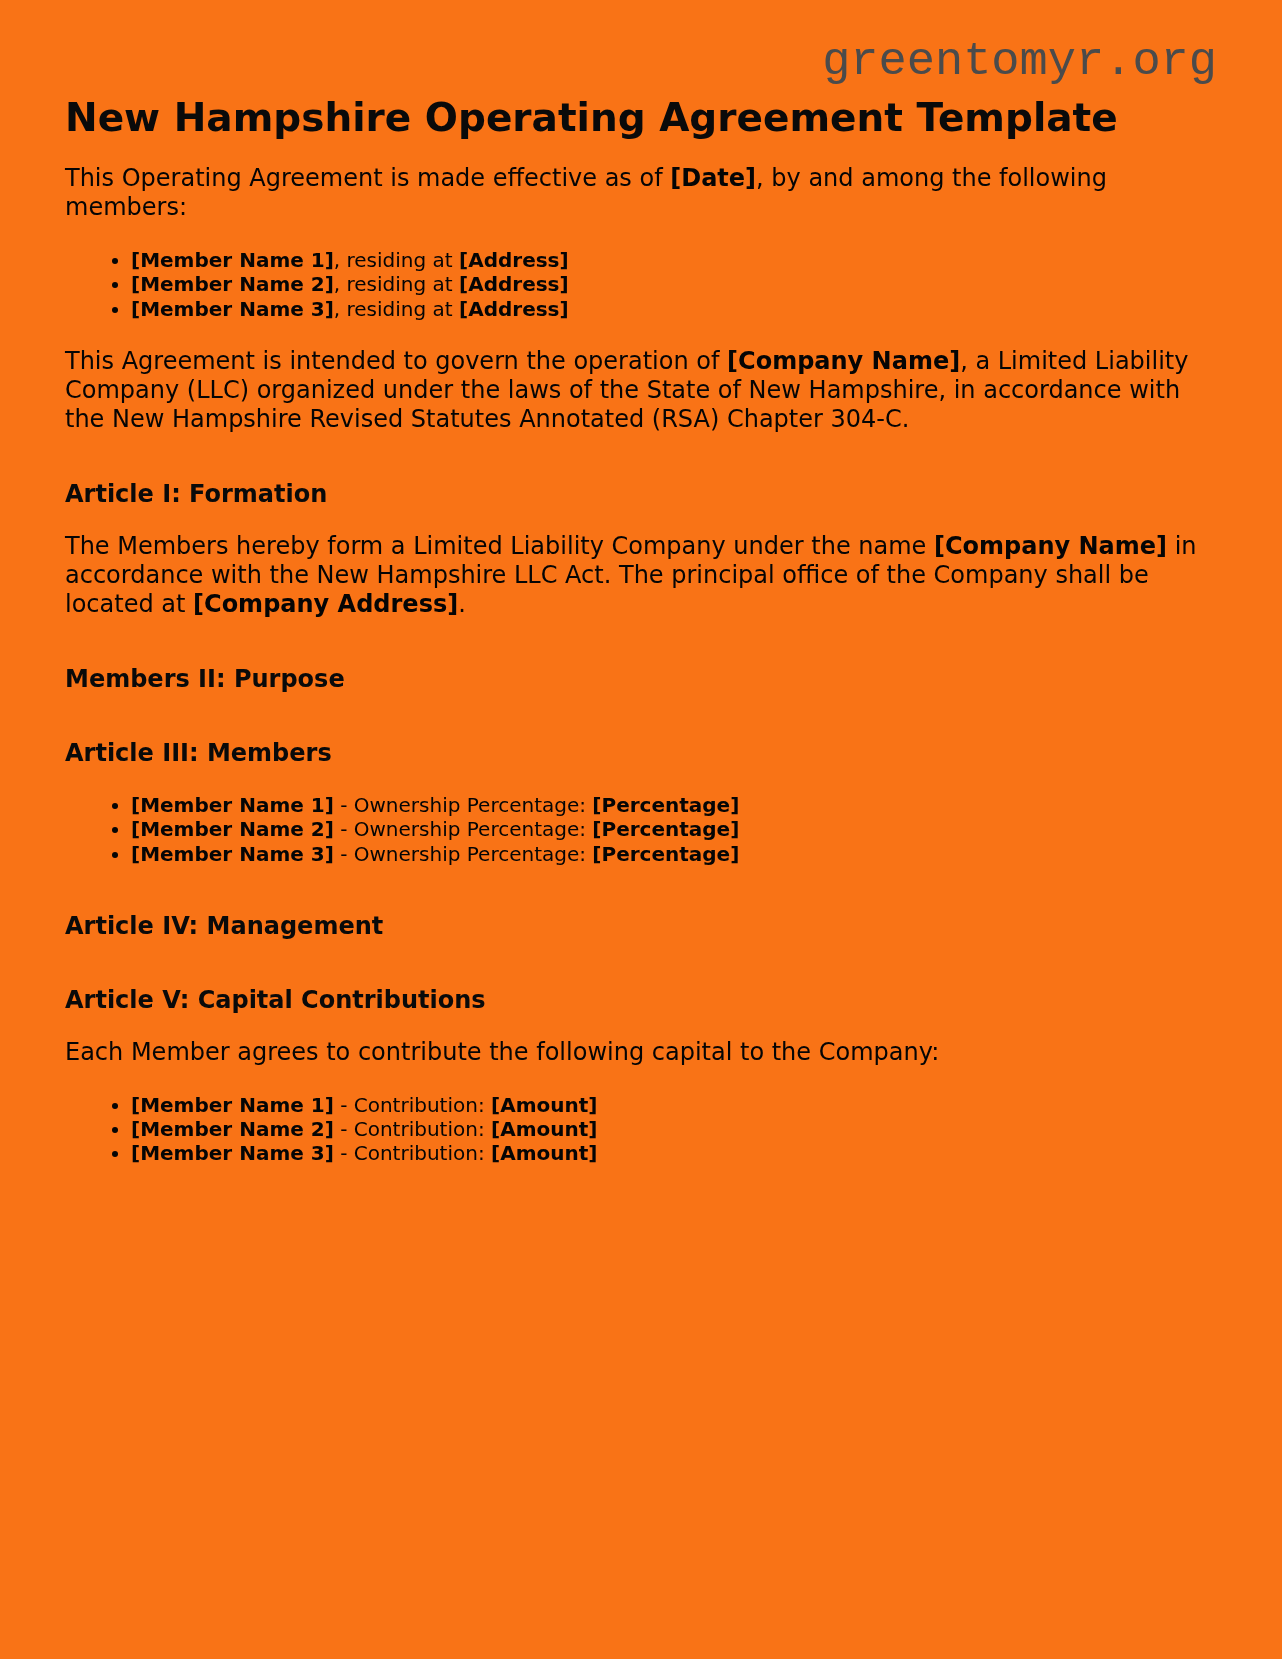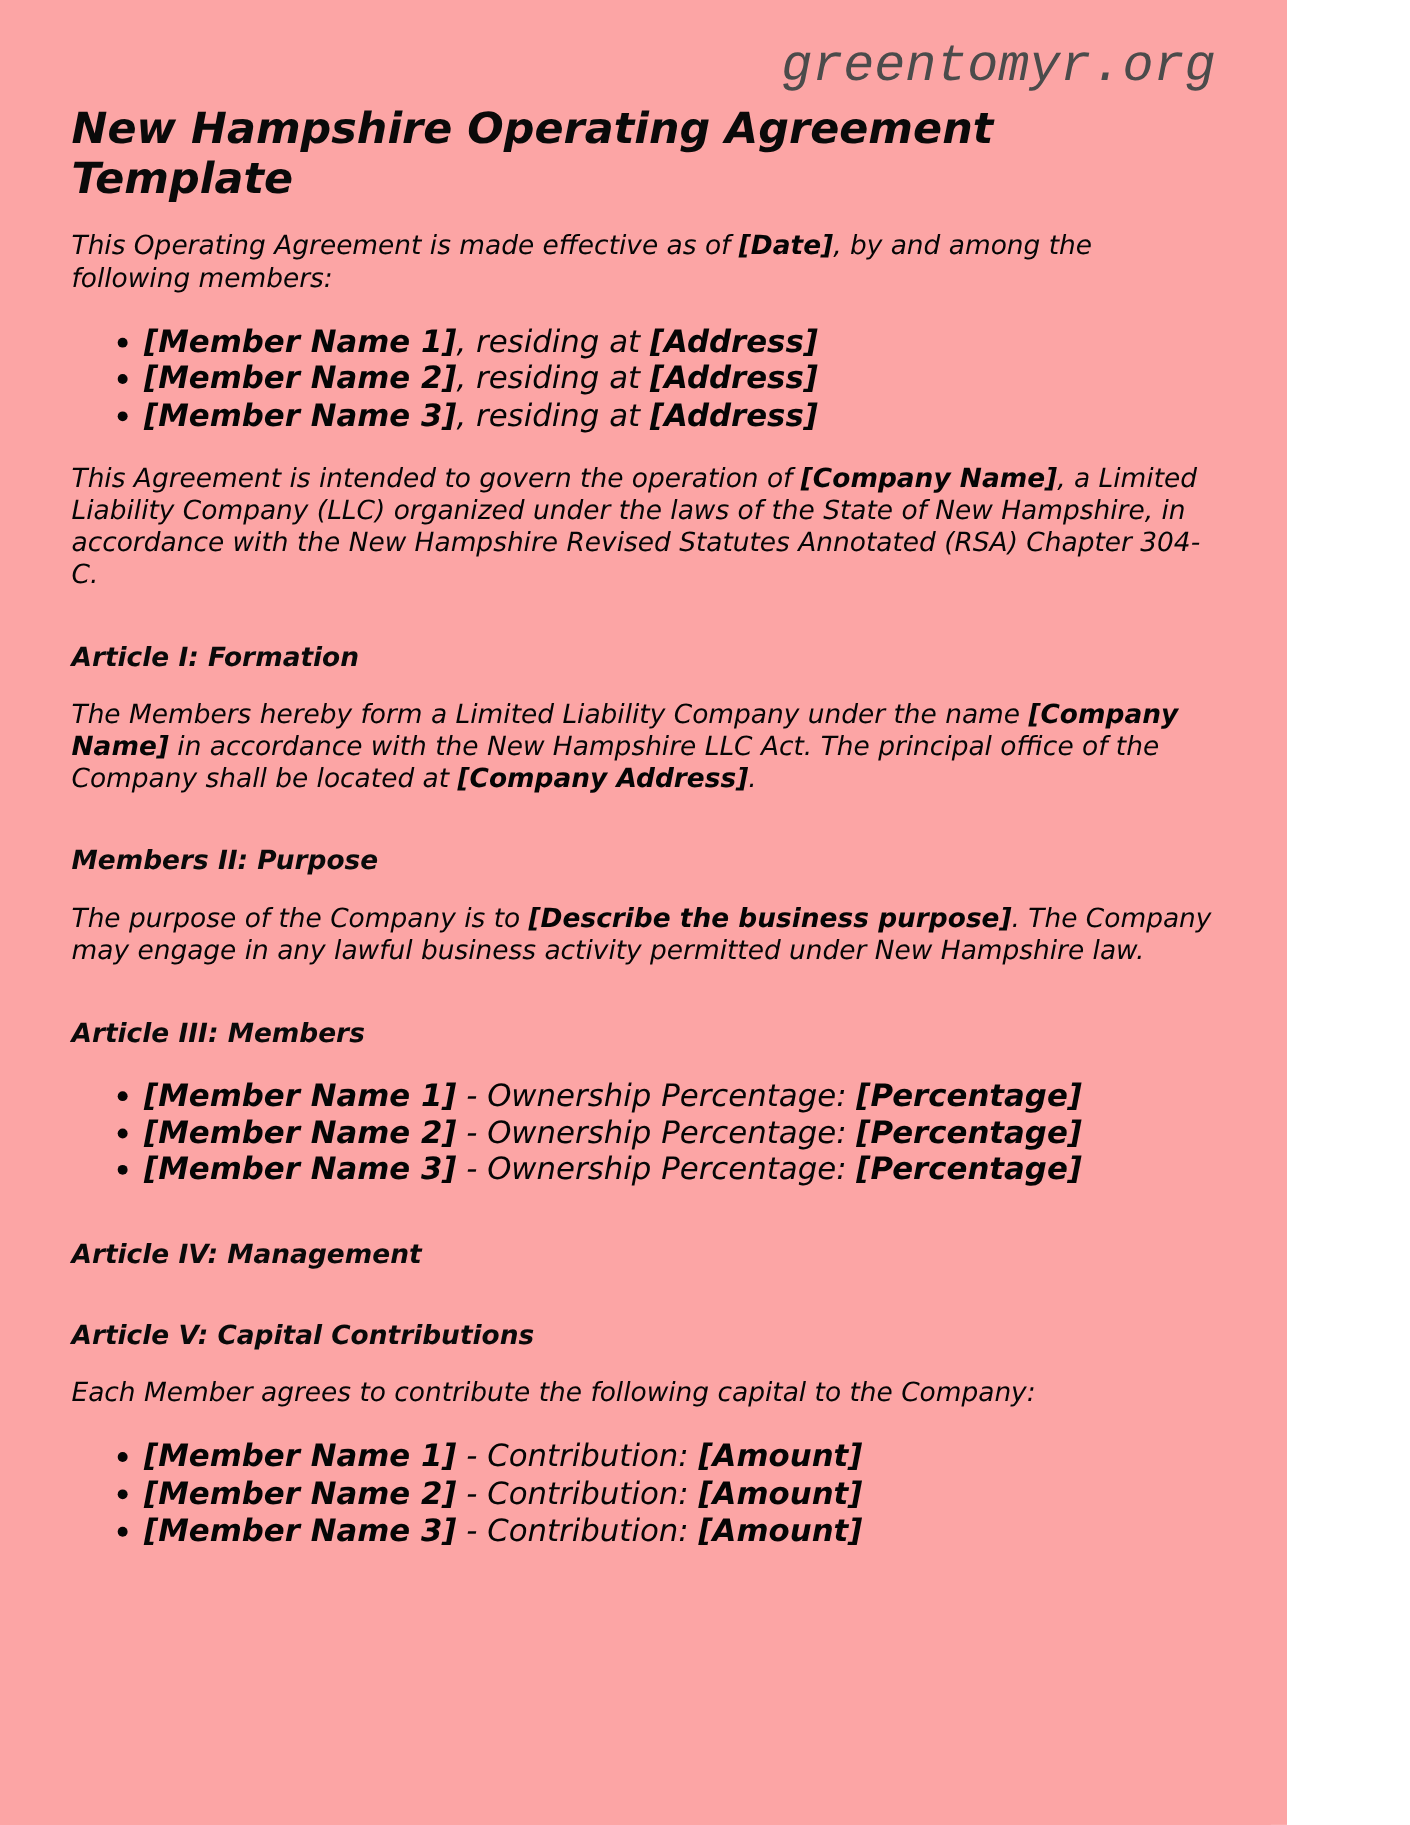--- a/index.html
+++ b/index.html
@@ -6,25 +6,24 @@
   body {
     width: 1282px;
     height: 1659px;
     overflow: hidden;
     box-sizing: border-box;
     font-family: "DejaVu Sans", sans-serif;
     color: #050505;
   }
   .page {
     box-sizing: border-box;
-    width: 1170px;
+    width: 1282px;
     height: 1659px;
     padding: 38px 65px 40px 65px;
-    background: #fca5a5;
-    font-style: italic;
+    background: #f97316;
   }
   .watermark {
     font-family: "Liberation Mono", "DejaVu Sans Mono", monospace;
     font-size: 47px;
     line-height: 1.0;
     color: #4b4b4b;
     text-align: right;
     white-space: nowrap;
   }
   h1 {
@@ -40,21 +39,21 @@
     font-weight: bold;
     color: #0a0a0a;
     margin: 46px 0 24px 0;
   }
   p {
     font-size: 24px;
     line-height: 1.21;
     margin: 24px 0;
   }
   ul {
-    font-size: 28px;
+    font-size: 20px;
     line-height: 1.21;
     margin: 26px 0;
     padding-left: 66px;
     list-style-type: disc;
   }
   li { margin: 0; padding: 0; }
   strong { font-weight: bold; }
 </style>
 </head>
 <body>
@@ -72,21 +71,20 @@
     <li><strong>[Member Name 2]</strong>, residing at <strong>[Address]</strong></li>
     <li><strong>[Member Name 3]</strong>, residing at <strong>[Address]</strong></li>
   </ul>
 
   <p>This Agreement is intended to govern the operation of <strong>[Company Name]</strong>, a Limited Liability Company (LLC) organized under the laws of the State of New Hampshire, in accordance with the New Hampshire Revised Statutes Annotated (RSA) Chapter 304-C.</p>
 
   <h2>Article I: Formation</h2>
   <p>The Members hereby form a Limited Liability Company under the name <strong>[Company Name]</strong> in accordance with the New Hampshire LLC Act. The principal office of the Company shall be located at <strong>[Company Address]</strong>.</p>
 
   <h2>Members II: Purpose</h2>
-  <p>The purpose of the Company is to <strong>[Describe the business purpose]</strong>. The Company may engage in any lawful business activity permitted under New Hampshire law.</p>
 
   <h2>Article III: Members</h2>
 
   <ul>
     <li><strong>[Member Name 1]</strong> - Ownership Percentage: <strong>[Percentage]</strong></li>
     <li><strong>[Member Name 2]</strong> - Ownership Percentage: <strong>[Percentage]</strong></li>
     <li><strong>[Member Name 3]</strong> - Ownership Percentage: <strong>[Percentage]</strong></li>
   </ul>
 
   <h2>Article IV: Management</h2>

